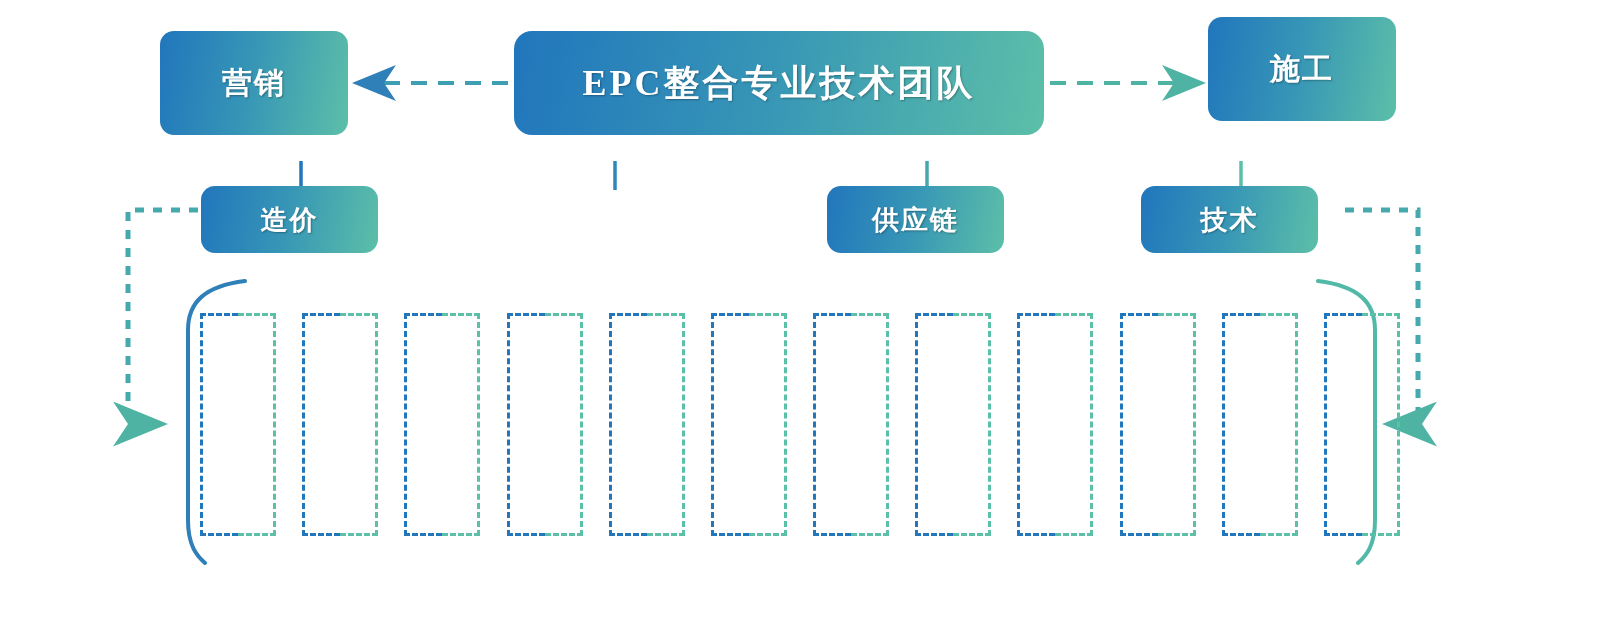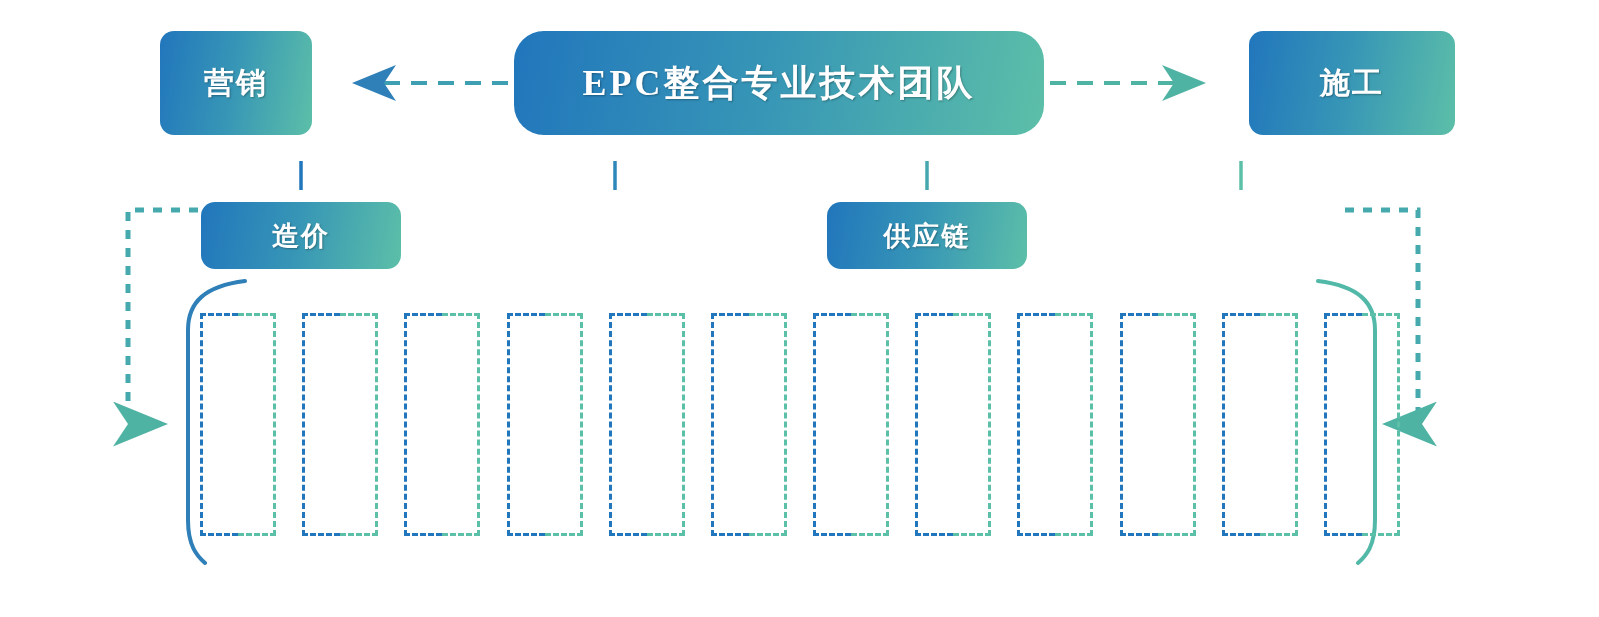--- a/index.html
+++ b/index.html
@@ -39,30 +39,30 @@
     font-weight: bold;
     letter-spacing: 2px;
     text-shadow: 1px 1px 2px rgba(0,0,0,0.30);
     white-space: nowrap;
   }
 
   .pill.root {
     left: 514px; top: 31px;
     width: 530px; height: 104px;
     font-size: 36px;
-    border-radius: 30px;
+    border-radius: 18px;
     letter-spacing: 3px;
   }
 
-  .pill.side-left  { left: 160px;  top: 31px;  width: 152px; height: 104px; font-size: 30px; }
-  .pill.side-right { left: 1208px; top: 31px;  width: 206px; height: 104px; font-size: 30px; margin-left: 41px; }
+  .pill.side-left  { left: 160px;  top: 31px;  width: 188px; height: 104px; font-size: 30px; }
+  .pill.side-right { left: 1208px; top: 17px;  width: 188px; height: 104px; font-size: 30px; }
 
   .pill.tier2 {
-    top: 202px;
-    width: 200px; height: 67px;
+    top: 186px;
+    width: 177px; height: 67px;
     font-size: 27px;
   }
   .pill.t2a { left: 201px; }
   .pill.t2b { left: 515px; }
   .pill.t2c { left: 827px; text-align: center; }
   .pill.t2d { left: 1141px; }
 
   
   #leaf-row {
     position: absolute;
@@ -162,20 +162,21 @@
     <path d="M1318,281 C1358,286 1375,302 1375,330 L1375,520 C1375,546 1366,556 1358,563" fill="none" stroke="#52b9a8" stroke-width="4" stroke-linecap="round"></path>
   </svg>
 
   <div class="pill root">EPC整合专业技术团队</div>
 
   <div class="pill side-left">营销</div>
   <div class="pill side-right">施工</div>
 
   <div class="pill tier2 t2a">造价</div>
   <div class="pill tier2 t2c">供应链</div>
+  <div class="pill tier2 t2d">技术</div>
 
   <div id="leaf-row">
     <div class="leaf">
       <span class="frame-l"></span>
       <span class="frame-r"></span>
       <span class="leaf-label">全专业设计</span>
     </div>
     <div class="leaf">
       <span class="frame-l"></span>
       <span class="frame-r"></span>

